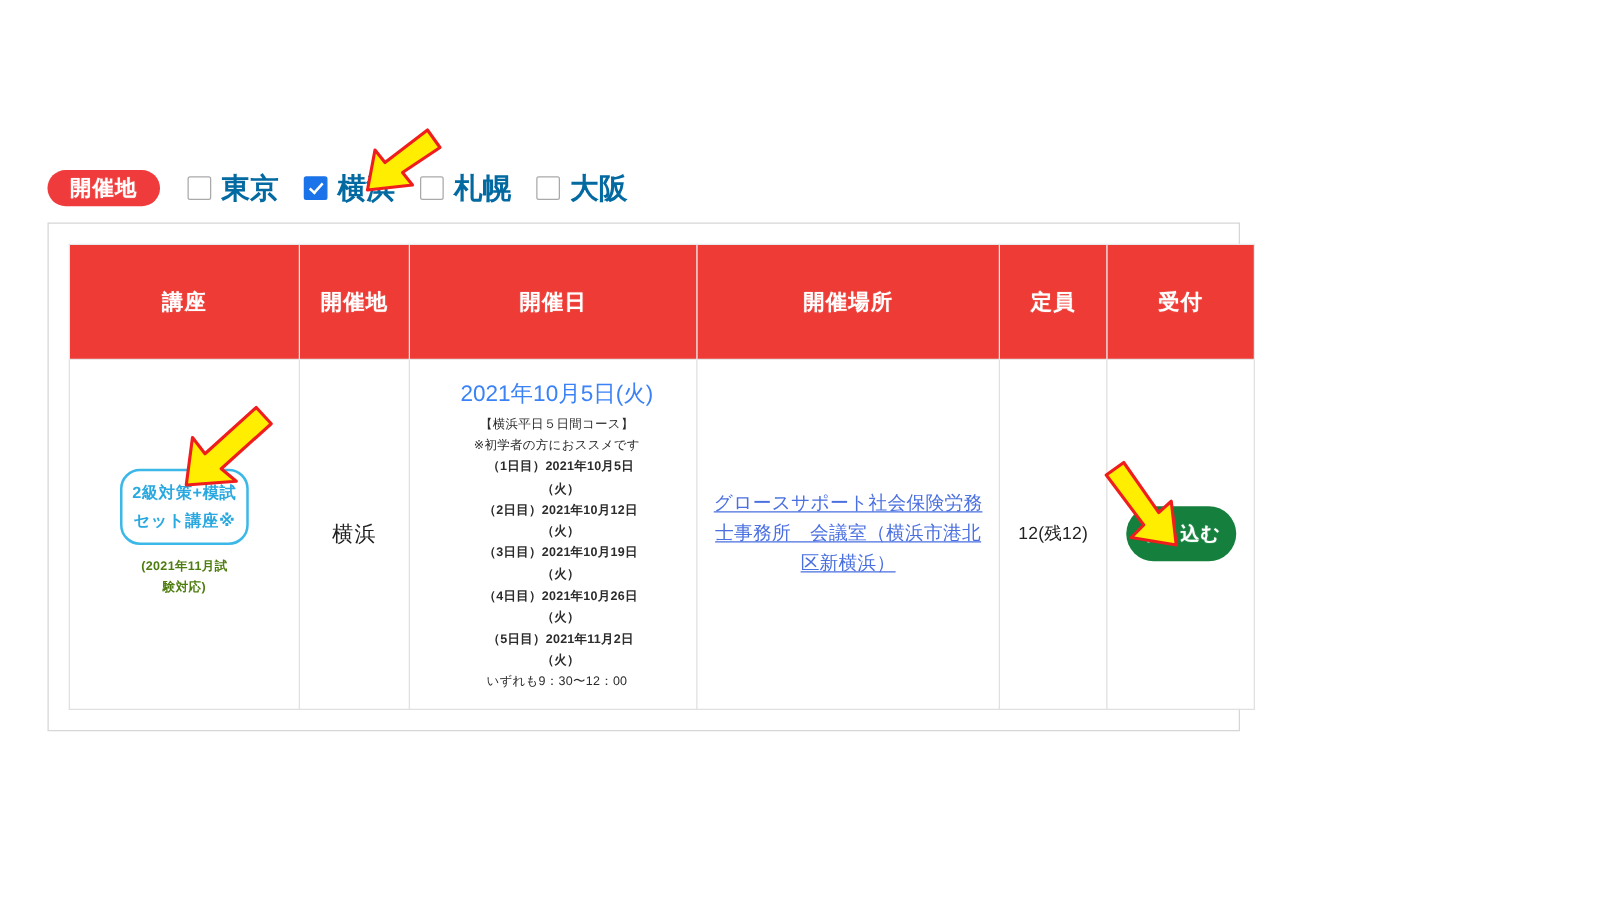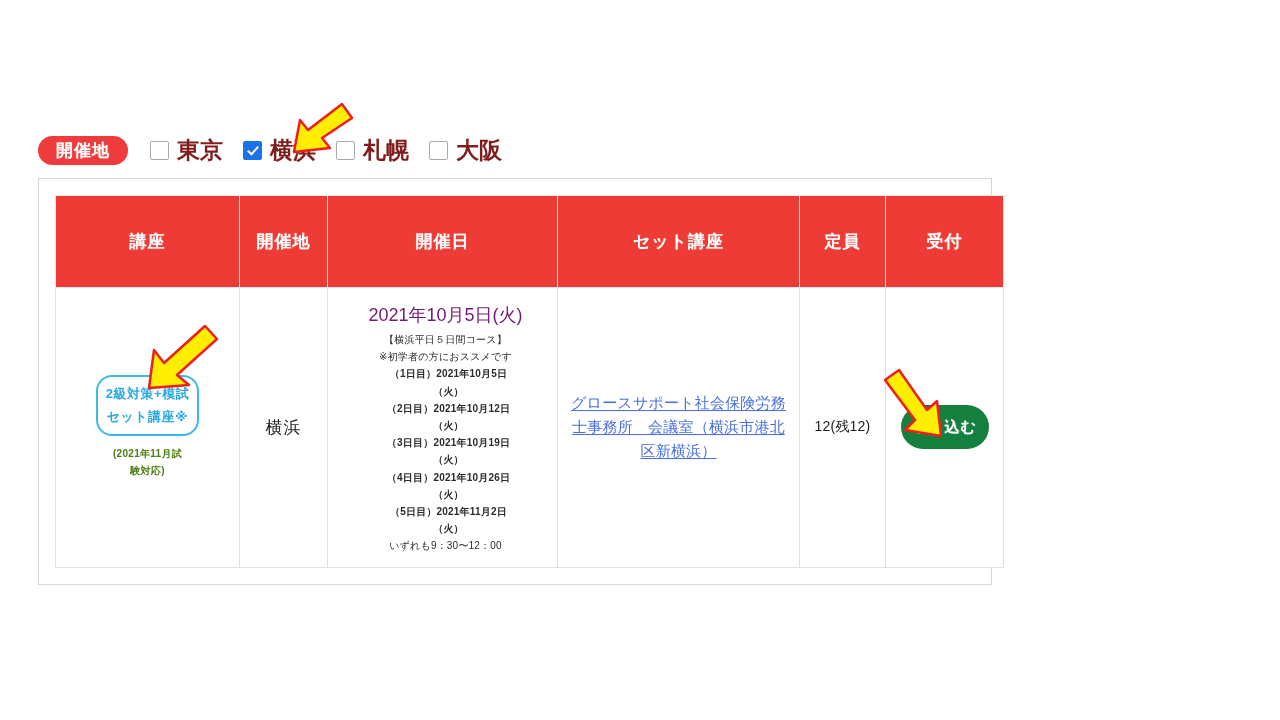--- a/index.html
+++ b/index.html
@@ -106,21 +106,21 @@
     top: 2px;
     width: 4px;
     height: 9px;
     border: solid #ffffff;
     border-width: 0 2.4px 2.4px 0;
     transform: rotate(42deg);
   }
   .cb-label {
     font-size: 23px;
     font-weight: bold;
-    color: #7f1d1d;
+    color: #0369a1;
     margin-left: 8px;
     white-space: nowrap;
   }
 
   
   .table-wrap {
     position: absolute;
     left: 38px;
     top: 178px;
     width: 954px;
@@ -192,21 +192,21 @@
   }
 
   
   .date-cell {
     text-align: left;
     padding: 14px 8px 12px 14px;
     vertical-align: top;
   }
   .date-main {
     font-size: 18px;
-    color: #701a75;
+    color: #3b82f6;
     line-height: 1.45;
     margin-bottom: 3px;
   }
   .date-sub {
     font-size: 10px;
     color: #2b2b2b;
     line-height: 1.72;
     letter-spacing: 0.2px;
   }
   .date-sub.indent { padding-left: 6px; font-weight: bold; }
@@ -297,21 +297,21 @@
           <col class="col-date">
         <col class="col-venue">
           <col class="col-cap">
           <col class="col-apply">
       </colgroup>
       <thead>
         <tr>
           <th>講座</th>
           <th>開催地</th>
           <th>開催日</th>
-          <th>セット講座</th>
+          <th>開催場所</th>
           <th>定員</th>
           <th>受付</th>
         </tr>
       </thead>
       <tbody>
         <tr>
 
           <td class="course-cell">
             <div class="course-box">
               <div>2級対策+模試</div>

